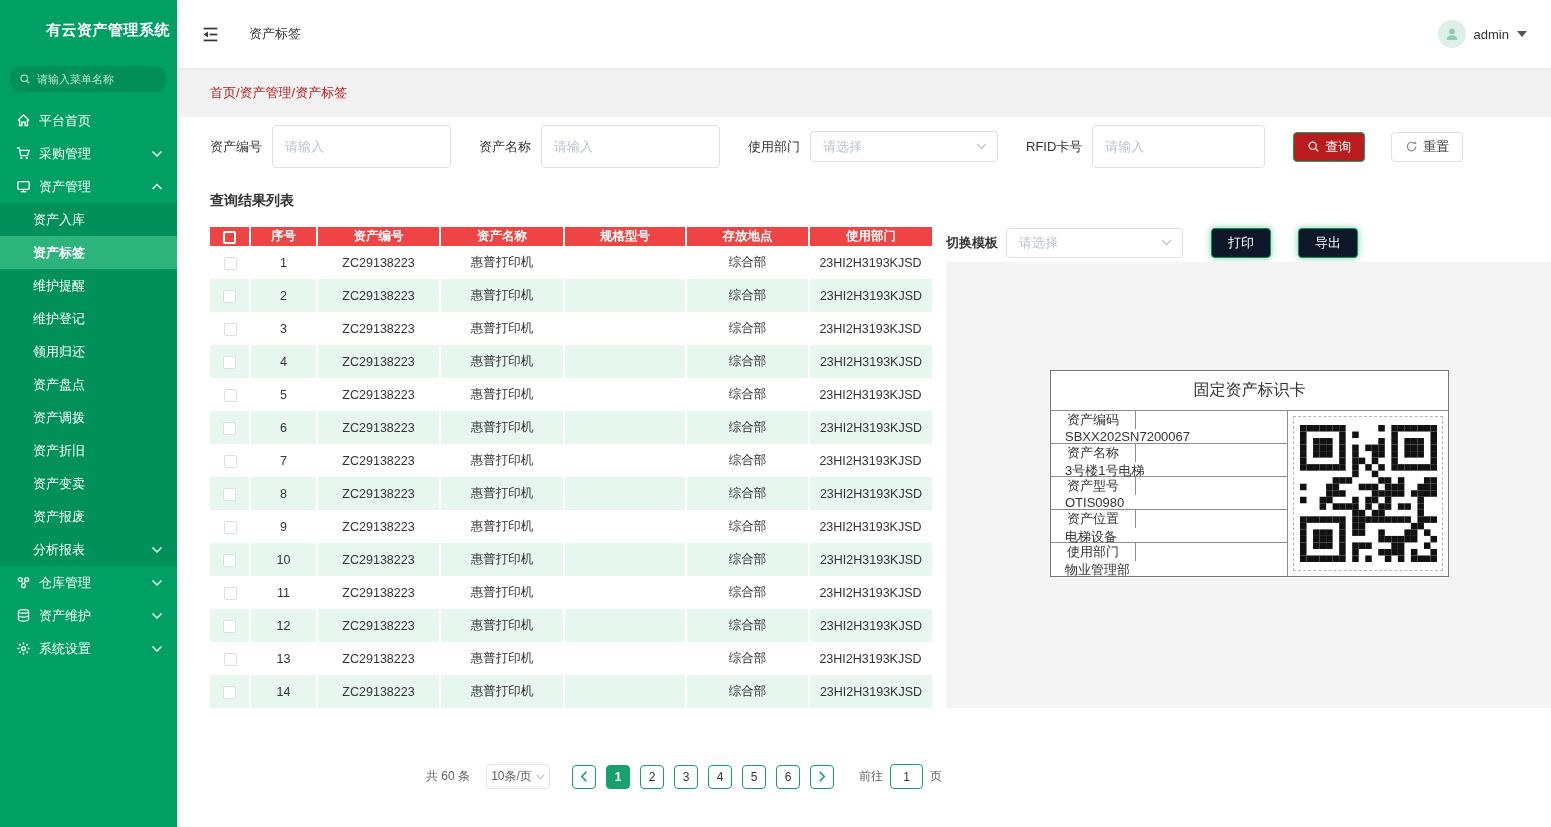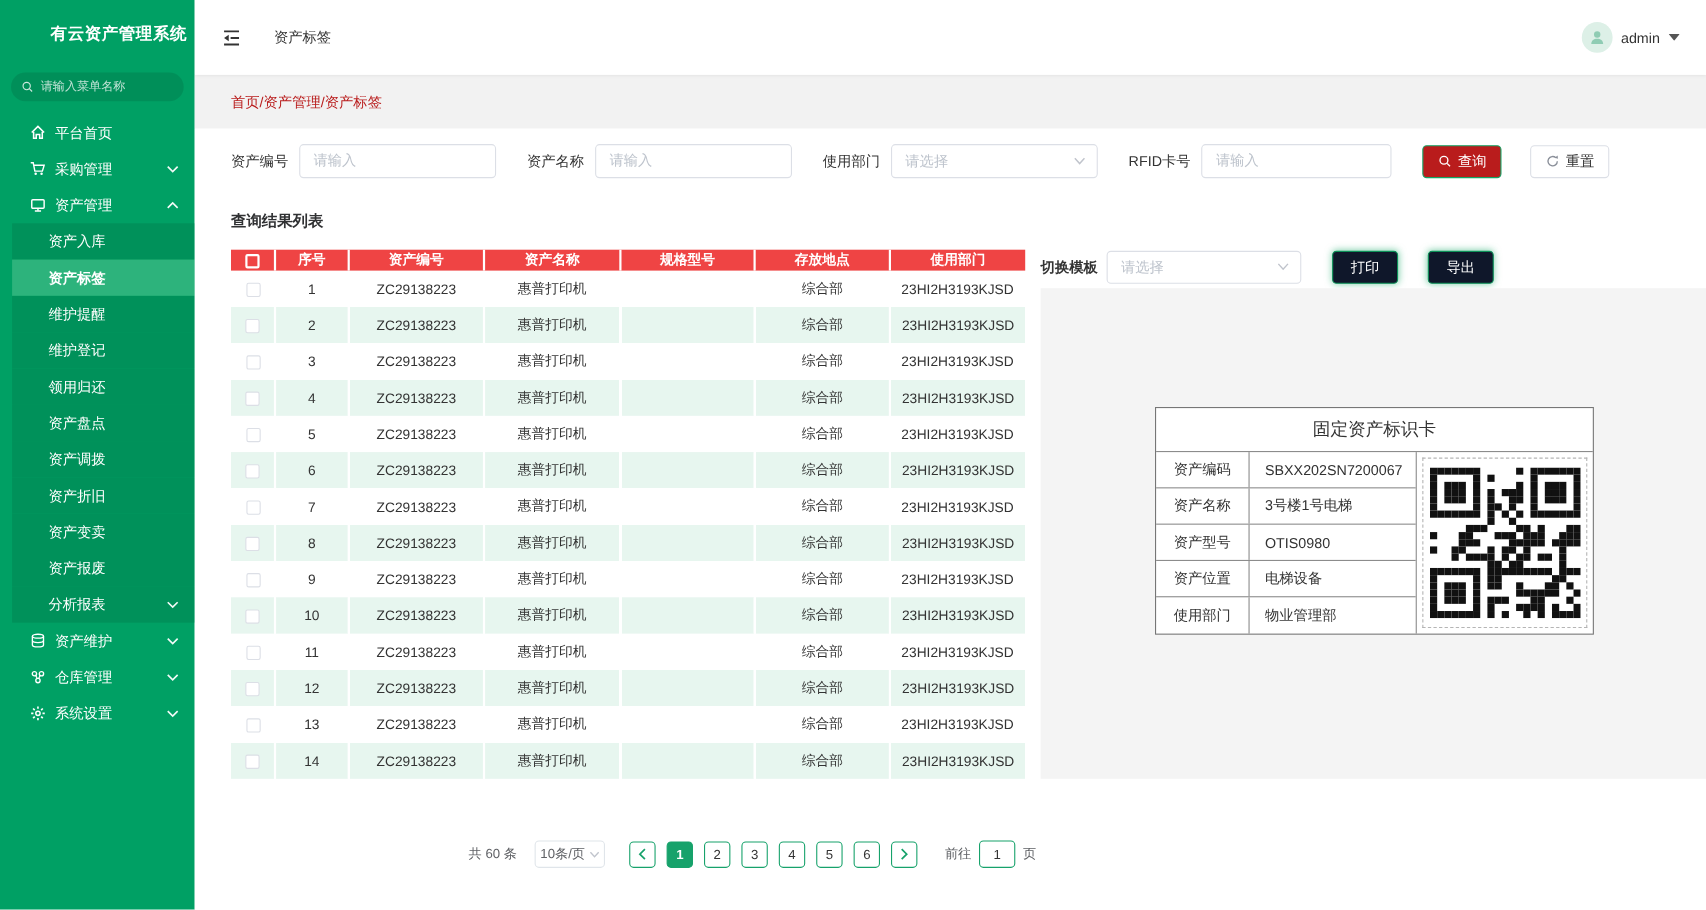--- a/index.html
+++ b/index.html
@@ -5,21 +5,21 @@
   * { margin:0; padding:0; box-sizing:border-box; }
   html,body { width:1551px; height:827px; overflow:hidden; }
   body { display:flex; font-family:"Liberation Sans","DejaVu Sans",sans-serif; background:#fff; color:#333; }
 
   
   .sidebar { width:177px; flex-shrink:0; background:#00a064; color:#fff; display:flex; flex-direction:column; }
   .sb-title { height:60px; display:flex; align-items:center; justify-content:center; font-size:15px; font-weight:bold; letter-spacing:.5px;padding-left:39px; }
   .sb-search { margin:6px 10px 12px; height:26px; display:flex; align-items:center; gap:6px; padding:0 9px; background:rgba(0,0,0,.10); border-radius:13px; }
   .sb-search input { flex:1; background:transparent; border:none; outline:none; color:#fff; font-size:11px; }
   .sb-search input::placeholder { color:rgba(255,255,255,.75); }
-  .menu { flex:1; overflow:hidden;padding-left:11px; }
+  .menu { flex:1; overflow:hidden; }
   .mi { height:33px; display:flex; align-items:center; padding:0 14px 0 15px; font-size:13px; white-space:nowrap; cursor:pointer; }
   .mi .icon-box { width:17px; height:17px; margin-right:7px; display:flex; align-items:center; justify-content:center; flex-shrink:0; }
   .mi .chev { margin-left:auto; display:flex; opacity:.95; }
   .mi.sub { padding-left:33px; background:#00915a; }
   .mi.sub.active { background:#2db37c; font-weight:bold; }
 
   
   .main { flex:1; display:flex; flex-direction:column; min-width:0; }
   .topbar { height:68px; background:#fff; display:flex; align-items:center; padding:0 24px 0 20px; box-shadow:0 1px 3px rgba(0,0,0,.06); position:relative; z-index:2; }
   .fold-btn { width:26px; height:26px; display:flex; align-items:center; justify-content:center; cursor:pointer; }
@@ -29,21 +29,21 @@
   .admin-name { font-size:13px; color:#333; }
 
   .breadcrumb-bar { height:49px; background:#f2f2f2; display:flex; align-items:center; padding-left:33px; font-size:13px; color:#b91c1c; }
 
   .content { flex:1; background:#fff; padding:14px 0 0 33px; display:flex; flex-direction:column; }
 
   
   .filter-row { display:flex; align-items:center; height:31px; flex-shrink:0; }
   .f-group { display:flex; align-items:center; margin-right:28px; }
   .f-label { font-size:13px; color:#333; margin-right:10px; white-space:nowrap; }
-  .f-input { width:179px; height:31px; border:1px solid #dcdfe6; border-radius:4px; padding:0 12px; font-size:13px; color:#a16207; outline:none; font-family:Liberation Mono, monospace; }
+  .f-input { width:179px; height:43px; border:1px solid #dcdfe6; border-radius:4px; padding:0 12px; font-size:13px; color:#a16207; outline:none; font-family:Liberation Sans, sans-serif; }
   .f-input::placeholder { color:#bdc3cc; }
   .f-select { width:188px; height:31px; border:1px solid #dcdfe6; border-radius:4px; padding:0 10px 0 12px; font-size:13px; color:#bdc3cc; display:flex; align-items:center; justify-content:space-between; background:#fff; cursor:pointer; }
   .btn { height:30px; border-radius:4px; font-size:13px; display:inline-flex; align-items:center; justify-content:center; gap:5px; cursor:pointer; padding:0 13px; font-family:inherit; }
   .btn-primary { background:#b91c1c; border:1px solid #12a565; color:#fff; }
   .btn-plain { background:#fff; border:1px solid #dcdfe6; color:#333; margin-left:26px; }
 
   .section-heading { margin-top:30px; font-size:14px; font-weight:bold; color:#303133; flex-shrink:0; }
 
   
   .main-row { display:flex; margin-top:17px; align-items:stretch; }
@@ -66,21 +66,21 @@
   .btn-print { margin-left:28px; }
   .btn-export { margin-left:27px; }
 
   .gray-panel { flex:1; background:#f4f4f4; margin-top:4px; position:relative; }
 
   
   .asset-card { position:absolute; left:104px; top:108px; width:399px; background:#fff; border:1px solid #767676; }
   .card-title { height:40px; display:flex; align-items:center; justify-content:center; font-size:16px; color:#333; border-bottom:1px solid #8c8c8c; }
   .card-body { display:flex; }
   .card-fields { flex:1; display:flex; flex-direction:column; }
-  .card-frow { display:flex; height:33px; border-bottom:1px solid #8c8c8c; }
+  .card-frow { display:flex; height:33px; border-bottom:1px solid #8c8c8c;flex-direction:column; }
   .card-frow:last-child { border-bottom:none; }
   .card-flabel { width:85px; display:flex; align-items:center; justify-content:center; font-size:13px; color:#333; border-right:1px solid #8c8c8c; flex-shrink:0; }
   .card-fvalue { flex:1; display:flex; align-items:center; padding-left:14px; font-size:13px; color:#333; }
   .card-qr { width:161px; border-left:1px solid #8c8c8c; padding:5px; display:flex; align-items:center; justify-content:center; flex-shrink:0; }
   .qr-box { width:151px; height:155px; border:1px dashed #b5b5b5; background:#fff; display:flex; align-items:center; justify-content:center; }
 
   
   .pagination { display:inline-flex; align-items:center; margin:56px 0 0 216px; font-size:12px; color:#606266; flex-shrink:0; }
   .pg-total { margin-right:16px; white-space:nowrap; }
   .pg-size { width:64px; height:25px; border:1px solid #e0e5ea; border-radius:4px; display:flex; align-items:center; justify-content:center; gap:4px; font-size:12px; color:#606266; margin-right:22px; cursor:pointer; background:#fff; }
@@ -177,43 +177,43 @@
         <span>分析报表</span>
         <span class="chev">
           <svg width="12" height="8" viewBox="0 0 12 8">
             <polyline points="1.5,1.5 6,6 10.5,1.5" fill="none" stroke="#fff" stroke-width="1.5"></polyline>
           </svg>
         </span>
       </div>
       <div class="mi">
         <span class="icon-box">
           <svg width="15" height="15" viewBox="0 0 16 16">
-            <ellipse cx="8" cy="3.6" rx="5.4" ry="1.9" fill="none" stroke="#fff" stroke-width="1.3"></ellipse>
-            <path d="M2.6 3.6 V12 c0 1.1 2.4 2 5.4 2 s5.4-.9 5.4-2 V3.6" fill="none" stroke="#fff" stroke-width="1.3"></path>
-            <path d="M2.6 7.8 c0 1.1 2.4 2 5.4 2 s5.4-.9 5.4-2" fill="none" stroke="#fff" stroke-width="1.3"></path>
-          </svg>
-        </span>
-        <span>资产维护</span>
-        <span class="chev">
-          <svg width="12" height="8" viewBox="0 0 12 8">
-            <polyline points="1.5,1.5 6,6 10.5,1.5" fill="none" stroke="#fff" stroke-width="1.5"></polyline>
-          </svg>
-        </span>
-      </div>
-      <div class="mi">
-        <span class="icon-box">
-          <svg width="15" height="15" viewBox="0 0 16 16">
             <circle cx="4.6" cy="4.8" r="2.1" fill="none" stroke="#fff" stroke-width="1.3"></circle>
             <circle cx="11.4" cy="4.8" r="2.1" fill="none" stroke="#fff" stroke-width="1.3"></circle>
             <circle cx="8" cy="11.4" r="2.1" fill="none" stroke="#fff" stroke-width="1.3"></circle>
             <line x1="6" y1="6.5" x2="7.2" y2="9.5" stroke="#fff" stroke-width="1.2"></line>
             <line x1="10" y1="6.5" x2="8.8" y2="9.5" stroke="#fff" stroke-width="1.2"></line>
           </svg>
         </span>
         <span>仓库管理</span>
+        <span class="chev">
+          <svg width="12" height="8" viewBox="0 0 12 8">
+            <polyline points="1.5,1.5 6,6 10.5,1.5" fill="none" stroke="#fff" stroke-width="1.5"></polyline>
+          </svg>
+        </span>
+      </div>
+      <div class="mi">
+        <span class="icon-box">
+          <svg width="15" height="15" viewBox="0 0 16 16">
+            <ellipse cx="8" cy="3.6" rx="5.4" ry="1.9" fill="none" stroke="#fff" stroke-width="1.3"></ellipse>
+            <path d="M2.6 3.6 V12 c0 1.1 2.4 2 5.4 2 s5.4-.9 5.4-2 V3.6" fill="none" stroke="#fff" stroke-width="1.3"></path>
+            <path d="M2.6 7.8 c0 1.1 2.4 2 5.4 2 s5.4-.9 5.4-2" fill="none" stroke="#fff" stroke-width="1.3"></path>
+          </svg>
+        </span>
+        <span>资产维护</span>
         <span class="chev">
           <svg width="12" height="8" viewBox="0 0 12 8">
             <polyline points="1.5,1.5 6,6 10.5,1.5" fill="none" stroke="#fff" stroke-width="1.5"></polyline>
           </svg>
         </span>
       </div>
       <div class="mi">
         <span class="icon-box">
           <svg width="15" height="15" viewBox="0 0 16 16">
             <circle cx="8" cy="8" r="2.1" fill="none" stroke="#fff" stroke-width="1.4"></circle>

